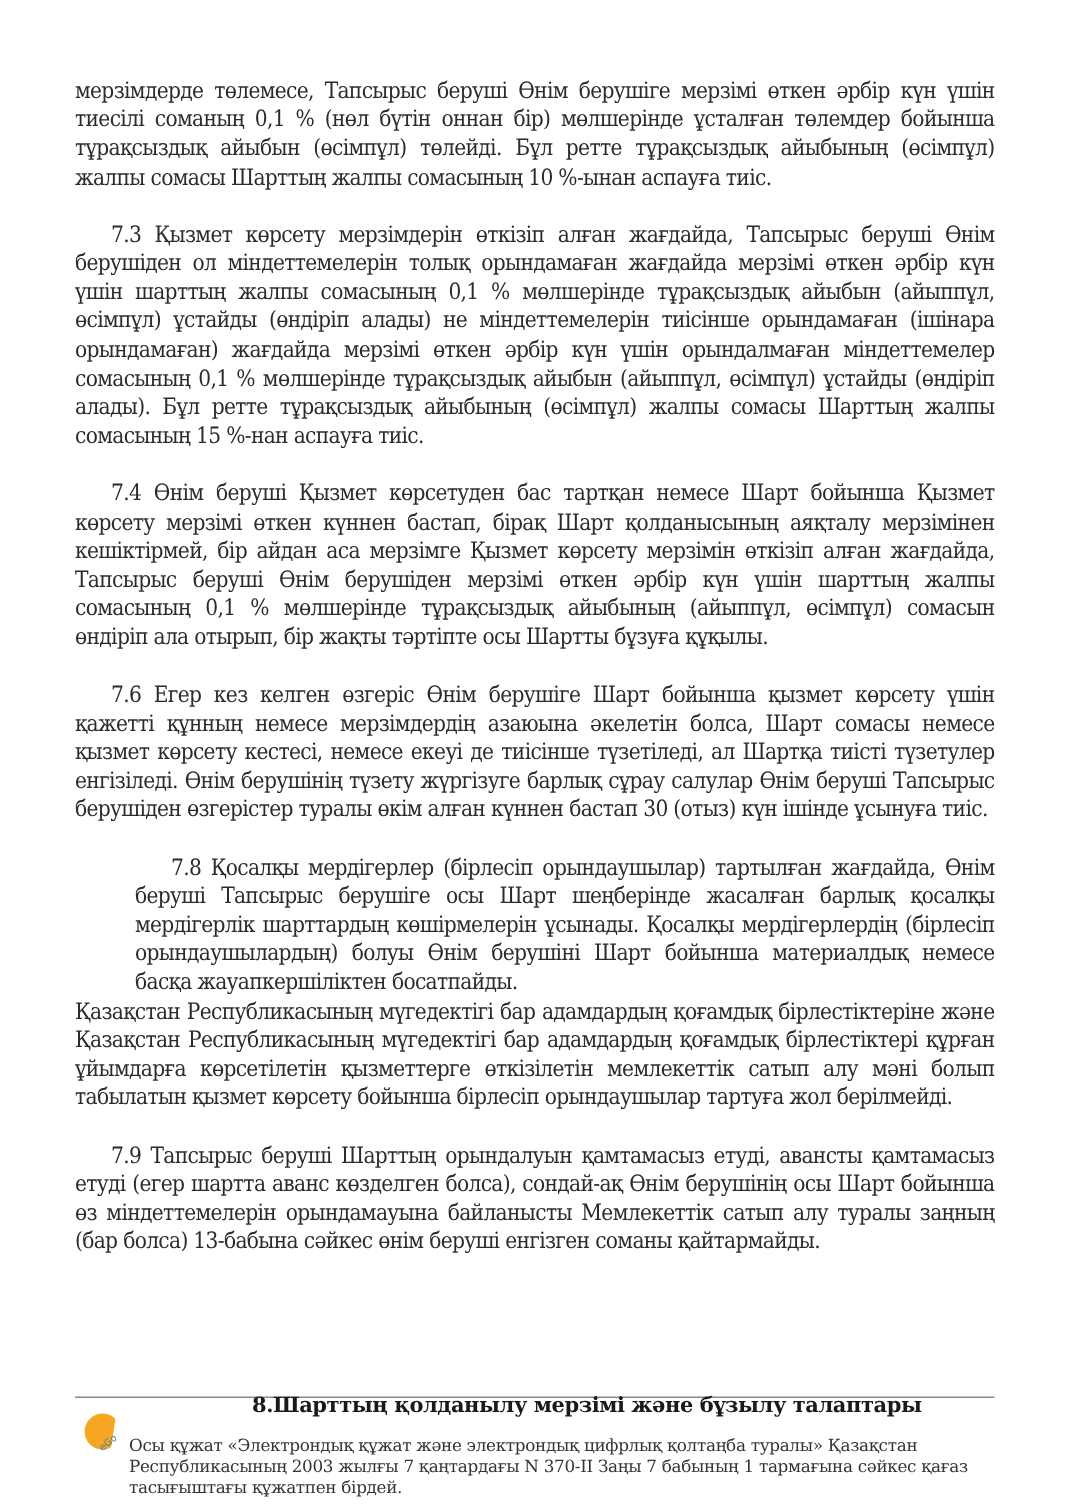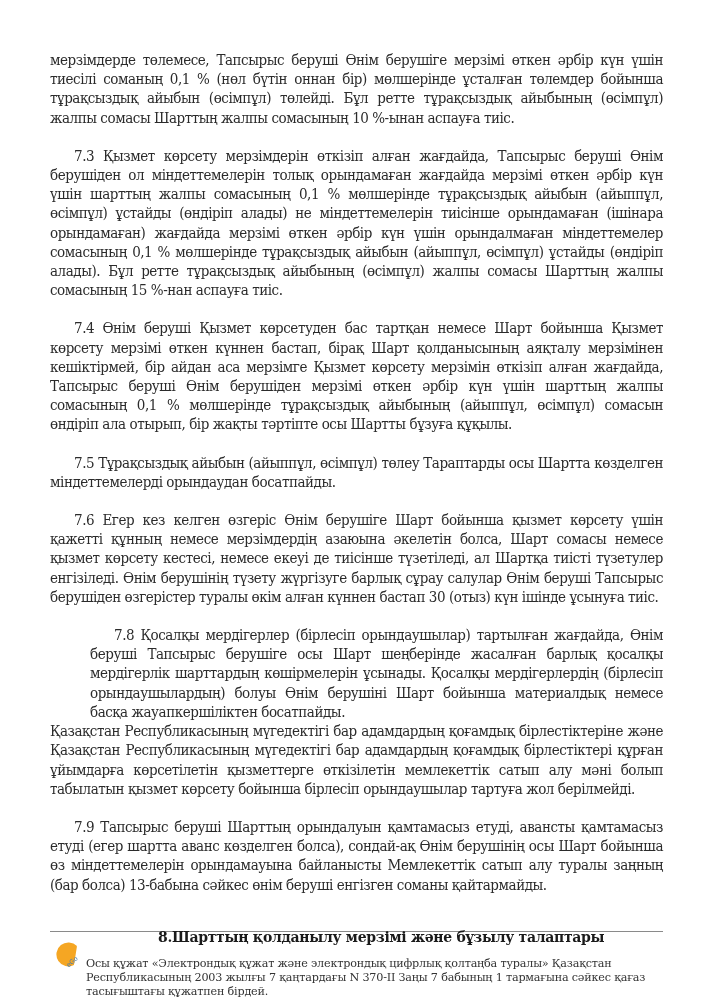--- a/index.html
+++ b/index.html
@@ -25,33 +25,32 @@
   .footer-logo {
     position: absolute; left: 53px; top: 940px; width: 30px; height: 30px;
   }
   .footer-text {
     position: absolute; left: 86px; top: 935px; width: 560px;
     font-size: 11.2px; line-height: 14.2px; color: #333;
     letter-spacing: -0.2px;
     margin-top: 22px;
   }
   .overlap-heading {
-    position: absolute; left: 158px; top: 929px;
+    position: absolute; left: 168px; top: 929px;
     font-size: 14px; font-weight: bold; color: #1a1a1a;
     letter-spacing: -0.3px; white-space: nowrap;
   }
 </style>
 </head>
 <body>
 
 <div class="page">
   <p class="para">мерзімдерде төлемесе, Тапсырыс беруші Өнім берушіге мерзімі өткен әрбір күн үшін тиесілі соманың 0,1 % (нөл бүтін оннан бір) мөлшерінде ұсталған төлемдер бойынша тұрақсыздық айыбын (өсімпұл) төлейді. Бұл ретте тұрақсыздық айыбының (өсімпұл) жалпы сомасы Шарттың жалпы сомасының 10 %-ынан аспауға тиіс.</p>
   <p class="para indent">7.3 Қызмет көрсету мерзімдерін өткізіп алған жағдайда, Тапсырыс беруші Өнім берушіден ол міндеттемелерін толық орындамаған жағдайда мерзімі өткен әрбір күн үшін шарттың жалпы сомасының 0,1 % мөлшерінде тұрақсыздық айыбын (айыппұл, өсімпұл) ұстайды (өндіріп алады) не міндеттемелерін тиісінше орындамаған (ішінара орындамаған) жағдайда мерзімі өткен әрбір күн үшін орындалмаған міндеттемелер сомасының 0,1 % мөлшерінде тұрақсыздық айыбын (айыппұл, өсімпұл) ұстайды (өндіріп алады). Бұл ретте тұрақсыздық айыбының (өсімпұл) жалпы сомасы Шарттың жалпы сомасының 15 %-нан аспауға тиіс.</p>
   <p class="para indent">7.4 Өнім беруші Қызмет көрсетуден бас тартқан немесе Шарт бойынша Қызмет көрсету мерзімі өткен күннен бастап, бірақ Шарт қолданысының аяқталу мерзімінен кешіктірмей, бір айдан аса мерзімге Қызмет көрсету мерзімін өткізіп алған жағдайда, Тапсырыс беруші Өнім берушіден мерзімі өткен әрбір күн үшін шарттың жалпы сомасының 0,1 % мөлшерінде тұрақсыздық айыбының (айыппұл, өсімпұл) сомасын өндіріп ала отырып, бір жақты тәртіпте осы Шартты бұзуға құқылы.</p>
-  <p class="para indent">7.5 Тұрақсыздық айыбын (айыппұл, өсімпұл) төлеу Тараптарды осы Шартта көзделген міндеттемелерді орындаудан босатпайды.</p>
   <p class="para indent">7.6 Егер кез келген өзгеріс Өнім берушіге Шарт бойынша қызмет көрсету үшін қажетті құнның немесе мерзімдердің азаюына әкелетін болса, Шарт сомасы немесе қызмет көрсету кестесі, немесе екеуі де тиісінше түзетіледі, ал Шартқа тиісті түзетулер енгізіледі. Өнім берушінің түзету жүргізуге барлық сұрау салулар Өнім беруші Тапсырыс берушіден өзгерістер туралы өкім алған күннен бастап 30 (отыз) күн ішінде ұсынуға тиіс.</p>
   <p class="para indent tight">7.8 Қосалқы мердігерлер (бірлесіп орындаушылар) тартылған жағдайда, Өнім беруші Тапсырыс берушіге осы Шарт шеңберінде жасалған барлық қосалқы мердігерлік шарттардың көшірмелерін ұсынады. Қосалқы мердігерлердің (бірлесіп орындаушылардың) болуы Өнім берушіні Шарт бойынша материалдық немесе басқа жауапкершіліктен босатпайды.</p>
   <p class="para">Қазақстан Республикасының мүгедектігі бар адамдардың қоғамдық бірлестіктеріне және Қазақстан Республикасының мүгедектігі бар адамдардың қоғамдық бірлестіктері құрған ұйымдарға көрсетілетін қызметтерге өткізілетін мемлекеттік сатып алу мәні болып табылатын қызмет көрсету бойынша бірлесіп орындаушылар тартуға жол берілмейді.</p>
   <p class="para indent">7.9 Тапсырыс беруші Шарттың орындалуын қамтамасыз етуді, авансты қамтамасыз етуді (егер шартта аванс көзделген болса), сондай-ақ Өнім берушінің осы Шарт бойынша өз міндеттемелерін орындамауына байланысты Мемлекеттік сатып алу туралы заңның (бар болса) 13-бабына сәйкес өнім беруші енгізген соманы қайтармайды.</p>
 </div>
 
 <div class="footer-line"></div>
 
 <svg class="footer-logo" viewBox="0 0 30 30">
   <path d="M24 6 A12 12 0 1 0 21 25 Z" fill="#f5a623"></path>

